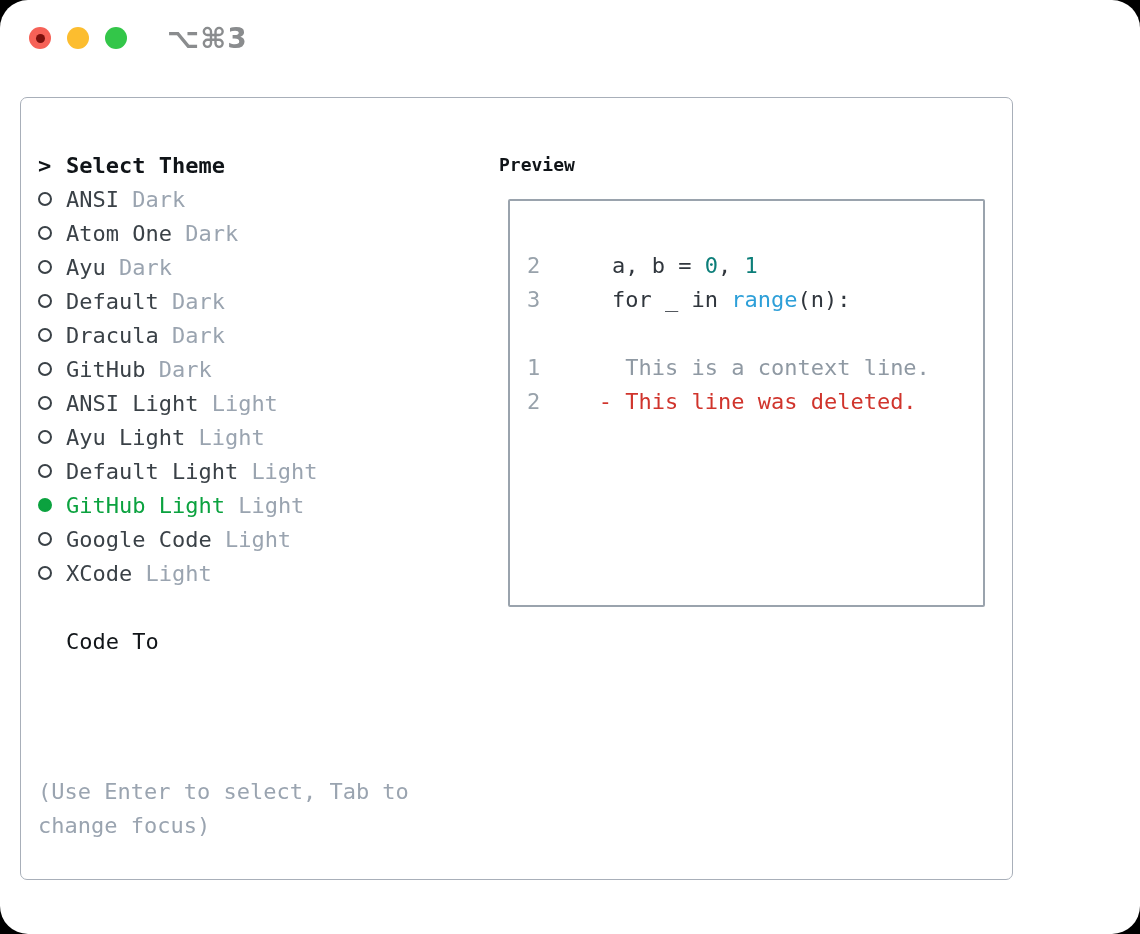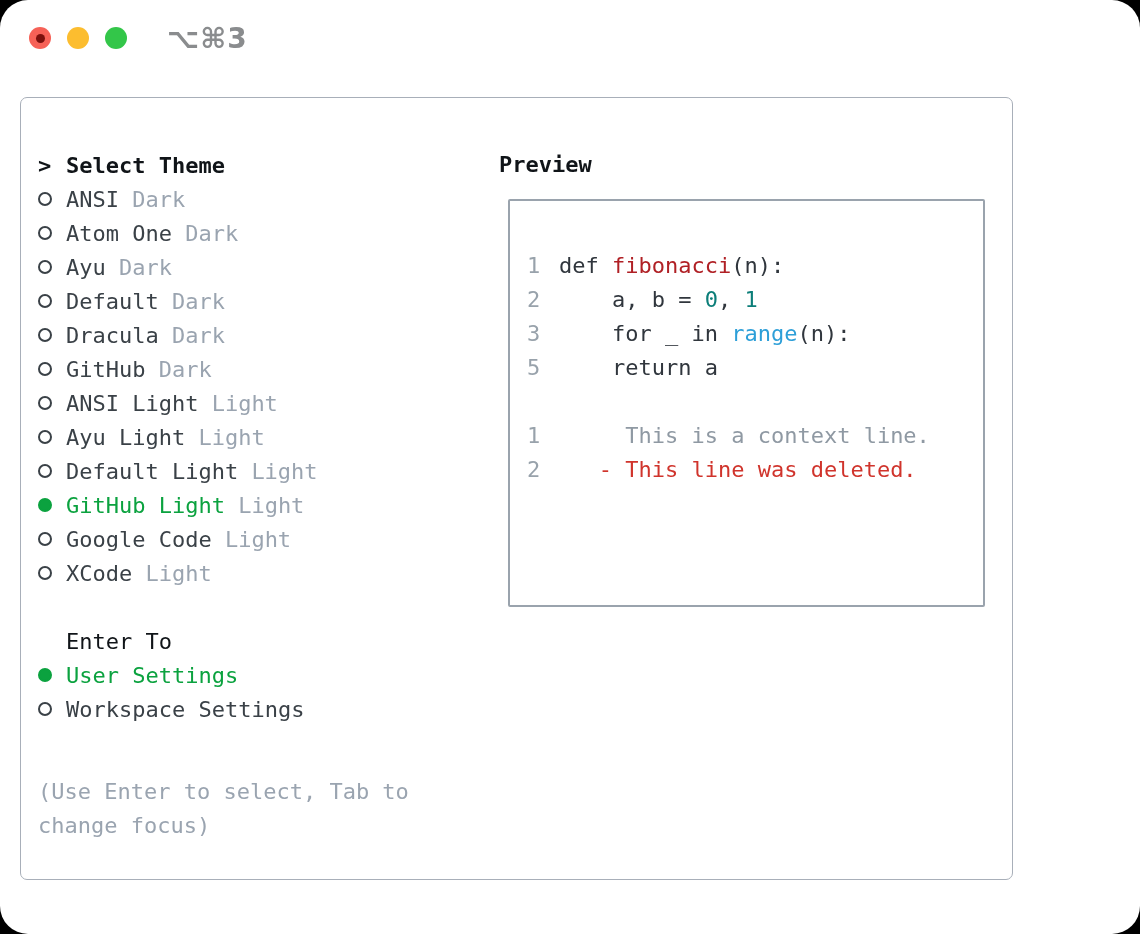--- a/index.html
+++ b/index.html
@@ -50,21 +50,21 @@
   .t-name.on{ color:var(--accent-green); }
   .t-variant{ color:var(--muted-gray); margin-left:0.6em; }
   .apply-label{ color:var(--heading-black); }
   .hint{
     position:absolute; left:17px; top:677px; width:424px;
     font-size:22px; line-height:34px; color:var(--muted-gray);
   }
   
   .preview-title{
     position:absolute; left:478px; top:50px; height:34px; line-height:34px;
-    font-size:22px; font-weight:bold; color:var(--heading-black);
+    font-size:18px; font-weight:bold; color:var(--heading-black);
   }
   .preview-box{
     position:absolute; left:487px; top:101px; width:477px; height:408px;
     border:2px solid var(--box-border); border-radius:2px; background:#fff;
     padding:48px 8px 0 17px;
   }
   .code-line{ height:34px; line-height:34px; font-size:22px; white-space:pre; }
   .ln{ display:inline-block; width:32px; color:var(--lineno-gray); }
 </style>
 </head>
@@ -101,39 +101,33 @@
           <div class="row"><span class="bullet-col"><span class="radio"></span></span><span class="t-name">Default Light</span><span class="t-variant">Light</span></div>
           <div class="row"><span class="bullet-col"><span class="radio on"></span></span><span class="t-name on">GitHub Light</span><span class="t-variant">Light</span></div>
           <div class="row"><span class="bullet-col"><span class="radio"></span></span><span class="t-name">Google Code</span><span class="t-variant">Light</span></div>
           <div class="row"><span class="bullet-col"><span class="radio"></span></span><span class="t-name">XCode</span><span class="t-variant">Light</span></div>
         </div>
 
       <div class="row"></div>
 
       <div class="row">
         <span class="bullet-col"></span>
-        <span class="apply-label">Enter To</span>
+        <span class="apply-label">Code To</span>
       </div>
 
-      <div id="apply-rows">
-          <div class="row"><span class="bullet-col"><span class="radio on"></span></span><span class="t-name on">User Settings</span></div>
-          <div class="row"><span class="bullet-col"><span class="radio"></span></span><span class="t-name">Workspace Settings</span></div>
-        </div>
     </div>
 
     <div class="hint">(Use Enter to select, Tab to change focus)</div>
 
     <div class="preview-title">Preview</div>
 
     <div class="preview-box">
       <div id="code-lines">
-          <div class="code-line"><span class="ln">1</span><span class="seg" style="color: rgb(48, 54, 61);">def </span><span class="seg" style="color: rgb(176, 32, 37);">fibonacci</span><span class="seg" style="color: rgb(48, 54, 61);">(n):</span></div>
           <div class="code-line"><span class="ln">2</span><span class="seg" style="color: rgb(48, 54, 61);">    a, b = </span><span class="seg" style="color: rgb(12, 126, 121);">0</span><span class="seg" style="color: rgb(48, 54, 61);">, </span><span class="seg" style="color: rgb(12, 126, 121);">1</span></div>
           <div class="code-line"><span class="ln">3</span><span class="seg" style="color: rgb(48, 54, 61);">    for _ in </span><span class="seg" style="color: rgb(45, 159, 216);">range</span><span class="seg" style="color: rgb(48, 54, 61);">(n):</span></div>
-          <div class="code-line"><span class="ln">5</span><span class="seg" style="color: rgb(48, 54, 61);">    return a</span></div>
           <div class="code-line"><span class="ln"></span></div>
           <div class="code-line"><span class="ln">1</span><span class="seg" style="color: rgb(143, 153, 163); text-align: center;">     This is a context line.</span></div>
           <div class="code-line"><span class="ln">2</span><span class="seg" style="color: rgb(208, 52, 44);">   - This line was deleted.</span></div>
         </div>
     </div>
 
   </div>
 </div>
 
 </body></html>

